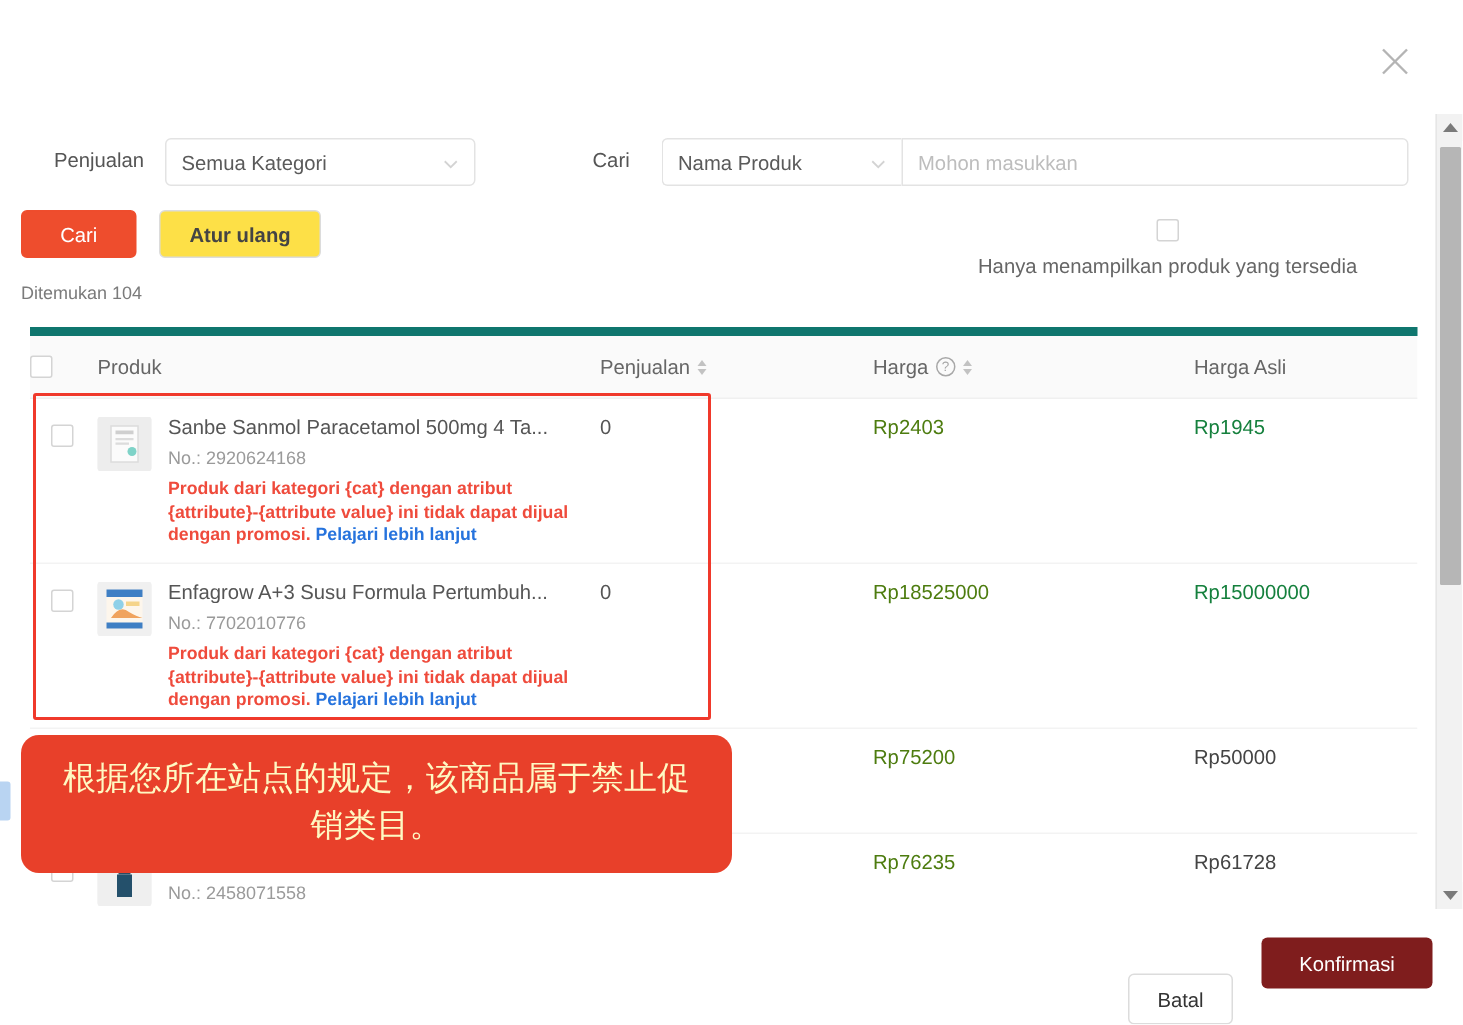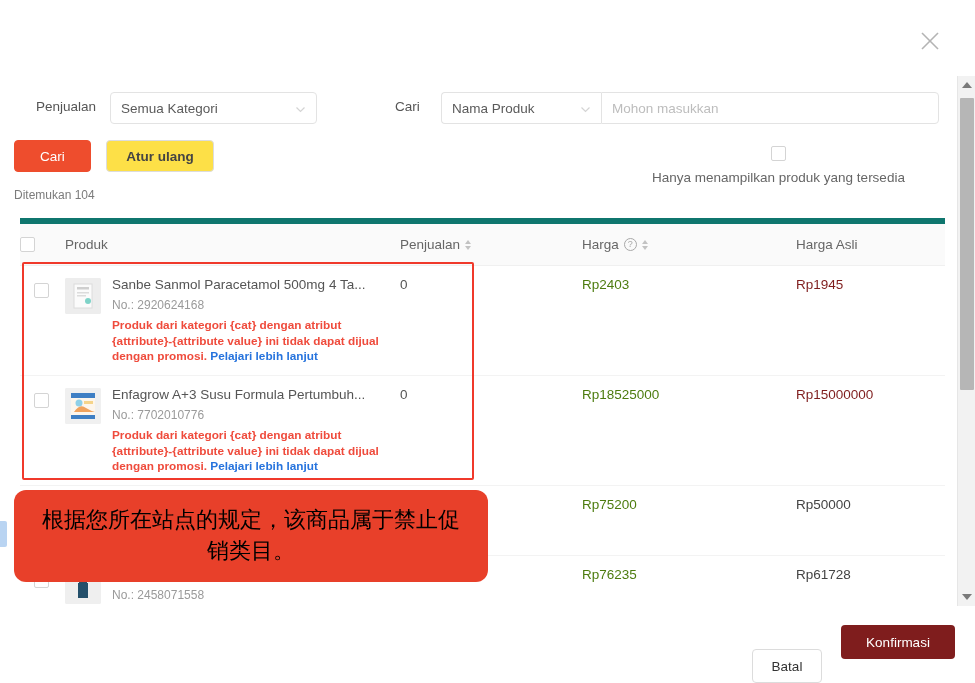--- a/index.html
+++ b/index.html
@@ -267,21 +267,21 @@
   .cell-sales {
     position: absolute; left: 380px; top: 11px;
     font-size: 13.5px; color: #555;
   }
   .cell-price {
     position: absolute; left: 562px; top: 11px;
     font-size: 13.5px; color: #4d7c0f;
   }
   .cell-orig {
     position: absolute; left: 776px; top: 11px;
-    font-size: 13.5px; color: #7f1d1d;
+    font-size: 13.5px; color: #15803d;
   }
   .cell-orig.dark { color: #444; }
 
   
   .red-outline {
     position: absolute;
     left: 22px; top: 262px;
     width: 452px; height: 218px;
     border: 2px solid #f0392b;
     border-radius: 2px;
@@ -290,21 +290,21 @@
   }
 
   
   .tooltip {
     position: absolute;
     left: 14px; top: 490px;
     width: 474px;
     background: #e8402a;
     border-radius: 12px;
     padding: 14px 18px 16px 18px;
-    color: #000000;
+    color: #fef9c3;
     font-size: 22px;
     line-height: 31px;
     text-align: center;
     z-index: 20;
     font-family: "DejaVu Sans", "Liberation Sans", sans-serif;
   }
 
   .left-stub {
     position: absolute;
     left: 0; top: 521px;

